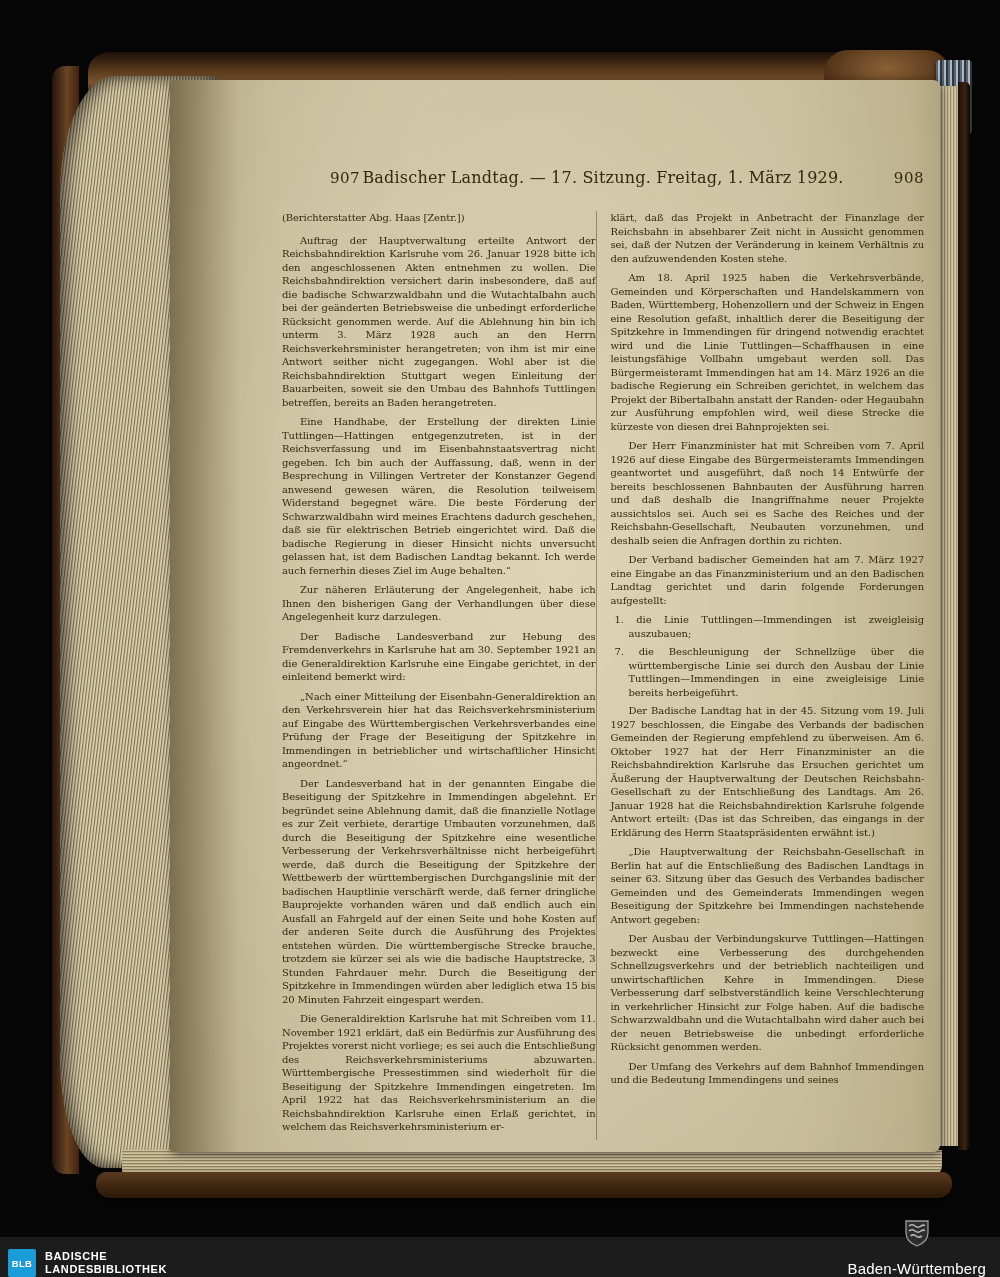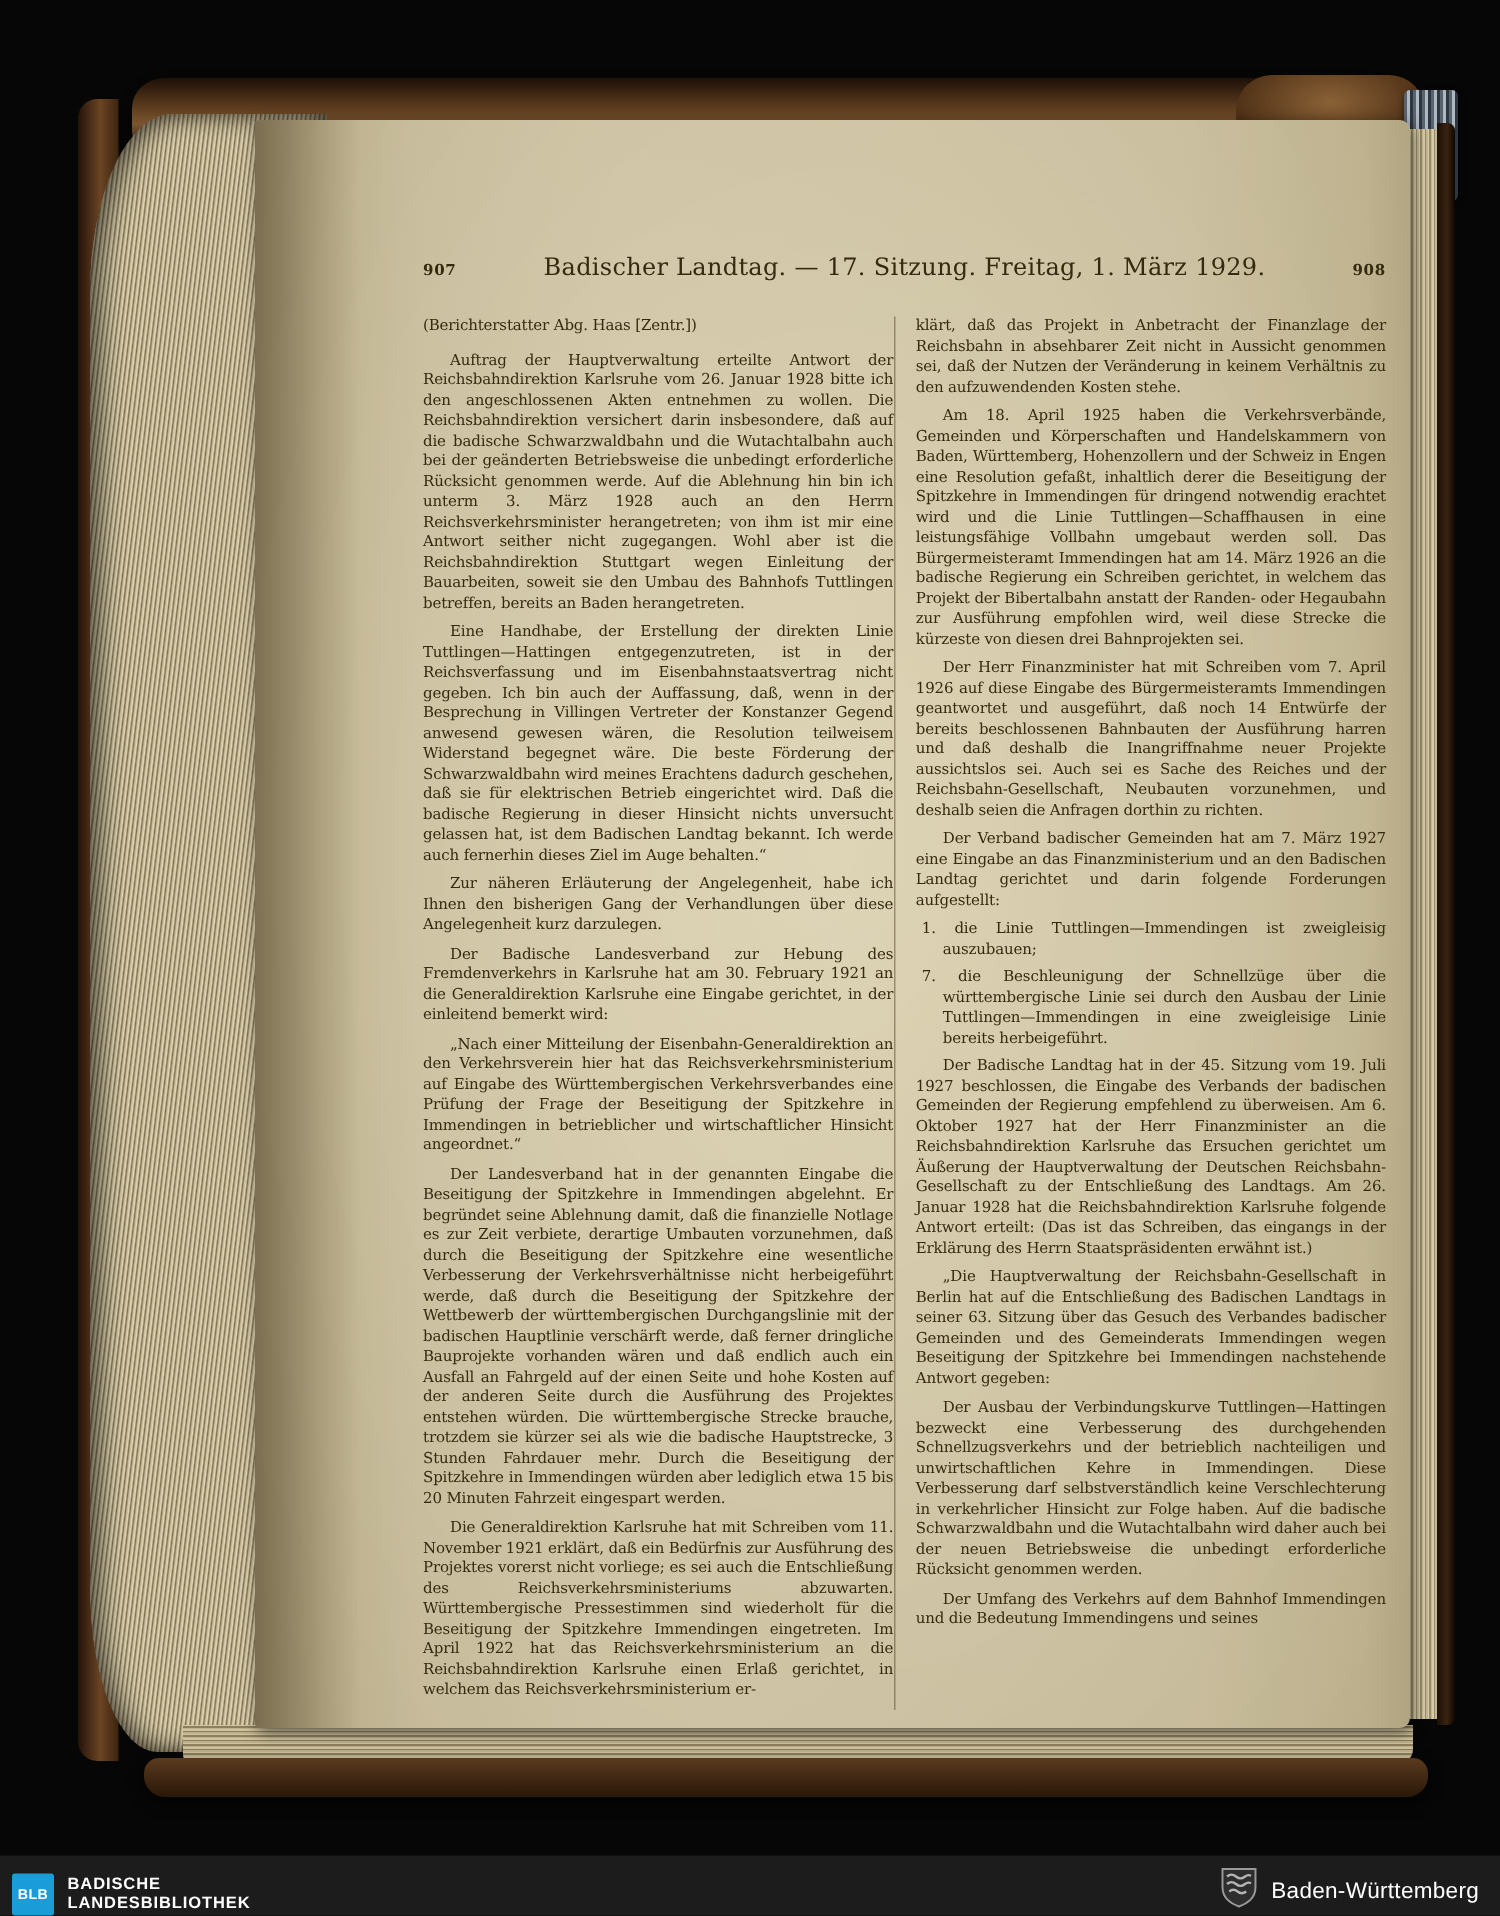--- a/index.html
+++ b/index.html
@@ -76,21 +76,21 @@
     background:linear-gradient(90deg,rgba(58,44,22,.40),rgba(58,44,22,0) 70px),
                radial-gradient(ellipse at 50% 45%,rgba(255,250,230,.10),rgba(90,72,38,.16) 95%);
     border-radius:inherit; pointer-events:none;
   }
 
   .text-area {
     position:absolute; left:112px; right:16px; top:88px; bottom:24px;
     color:#35290f;
   }
   .page-header { display:flex; align-items:baseline; }
-  .pn { font-weight:bold; font-size:10px; letter-spacing:.5px; }
+  .pn { font-weight:normal; font-size:15px; letter-spacing:.5px;margin-left:48px; }
   .running-title { flex:1; text-align:center; font-size:16px; letter-spacing:.2px; }
 
   .columns { display:flex; margin-top:24px; position:relative; }
   .col { flex:1; font-size:10px; line-height:13.5px; text-align:justify; letter-spacing:-0.1px; }
   .col-left  { }
   .col-right { padding-left:14px; }
   .divider { width:1px; background:rgba(72,56,28,.45); }
   .col p { margin:0 0 6px 0; text-indent:18px; }
   .col p.noindent { text-indent:0; }
   .byline { margin-bottom:9px !important; }
@@ -104,21 +104,21 @@
     padding:0 14px 0 8px;
     font-family:"Liberation Sans", sans-serif;
   }
   .footer-left { display:flex; align-items:center; gap:9px; }
   .blb-badge {
     width:28px; height:28px; background:#1a9cd8; color:#ffffff;
     font-weight:bold; font-size:9.5px; letter-spacing:.3px;
     display:flex; align-items:center; justify-content:center; border-radius:2px;
   }
   .lib-name { color:#ffffff; font-weight:bold; font-size:11px; line-height:13px; letter-spacing:.6px; }
-  .footer-right { display:flex; align-items:center; gap:9px; }
+  .footer-right { display:flex; align-items:center; gap:9px;flex-direction:column; }
   .state-name { color:#ffffff; font-size:15px; letter-spacing:.2px; }
 </style>
 </head>
 <body>
 
 <div class="scene">
 
   <div class="book">
     <div class="spine-left"></div>
     <div class="cover-top"></div>
@@ -139,21 +139,21 @@
           <span class="pn">908</span>
         </div>
 
         <div class="columns">
 
           <div class="col col-left">
             <p class="noindent byline">(Berichterstatter Abg. Haas [Zentr.])</p>
             <p>Auftrag der Hauptverwaltung erteilte Antwort der Reichsbahndirektion Karlsruhe vom 26. Januar 1928 bitte ich den angeschlossenen Akten entnehmen zu wollen. Die Reichsbahndirektion versichert darin insbesondere, daß auf die badische Schwarzwaldbahn und die Wutachtalbahn auch bei der geänderten Betriebsweise die unbedingt erforderliche Rücksicht genommen werde. Auf die Ablehnung hin bin ich unterm 3. März 1928 auch an den Herrn Reichsverkehrsminister herangetreten; von ihm ist mir eine Antwort seither nicht zugegangen. Wohl aber ist die Reichsbahndirektion Stuttgart wegen Einleitung der Bauarbeiten, soweit sie den Umbau des Bahnhofs Tuttlingen betreffen, bereits an Baden herangetreten.</p>
             <p>Eine Handhabe, der Erstellung der direkten Linie Tuttlingen—Hattingen entgegenzutreten, ist in der Reichsverfassung und im Eisenbahnstaatsvertrag nicht gegeben. Ich bin auch der Auffassung, daß, wenn in der Besprechung in Villingen Vertreter der Konstanzer Gegend anwesend gewesen wären, die Resolution teilweisem Widerstand begegnet wäre. Die beste Förderung der Schwarzwaldbahn wird meines Erachtens dadurch geschehen, daß sie für elektrischen Betrieb eingerichtet wird. Daß die badische Regierung in dieser Hinsicht nichts unversucht gelassen hat, ist dem Badischen Landtag bekannt. Ich werde auch fernerhin dieses Ziel im Auge behalten.“</p>
             <p>Zur näheren Erläuterung der Angelegenheit, habe ich Ihnen den bisherigen Gang der Verhandlungen über diese Angelegenheit kurz darzulegen.</p>
-            <p>Der Badische Landesverband zur Hebung des Fremdenverkehrs in Karlsruhe hat am 30. February 1921 an die Generaldirektion Karlsruhe eine Eingabe gerichtet, in der einleitend bemerkt wird:</p>
+            <p>Der Badische Landesverband zur Hebung des Fremdenverkehrs in Karlsruhe hat am 30. September 1921 an die Generaldirektion Karlsruhe eine Eingabe gerichtet, in der einleitend bemerkt wird:</p>
             <p>„Nach einer Mitteilung der Eisenbahn-Generaldirektion an den Verkehrsverein hier hat das Reichsverkehrsministerium auf Eingabe des Württembergischen Verkehrsverbandes eine Prüfung der Frage der Beseitigung der Spitzkehre in Immendingen in betrieblicher und wirtschaftlicher Hinsicht angeordnet.“</p>
             <p>Der Landesverband hat in der genannten Eingabe die Beseitigung der Spitzkehre in Immendingen abgelehnt. Er begründet seine Ablehnung damit, daß die finanzielle Notlage es zur Zeit verbiete, derartige Umbauten vorzunehmen, daß durch die Beseitigung der Spitzkehre eine wesentliche Verbesserung der Verkehrsverhältnisse nicht herbeigeführt werde, daß durch die Beseitigung der Spitzkehre der Wettbewerb der württembergischen Durchgangslinie mit der badischen Hauptlinie verschärft werde, daß ferner dringliche Bauprojekte vorhanden wären und daß endlich auch ein Ausfall an Fahrgeld auf der einen Seite und hohe Kosten auf der anderen Seite durch die Ausführung des Projektes entstehen würden. Die württembergische Strecke brauche, trotzdem sie kürzer sei als wie die badische Hauptstrecke, 3 Stunden Fahrdauer mehr. Durch die Beseitigung der Spitzkehre in Immendingen würden aber lediglich etwa 15 bis 20 Minuten Fahrzeit eingespart werden.</p>
             <p>Die Generaldirektion Karlsruhe hat mit Schreiben vom 11. November 1921 erklärt, daß ein Bedürfnis zur Ausführung des Projektes vorerst nicht vorliege; es sei auch die Entschließung des Reichsverkehrsministeriums abzuwarten. Württembergische Pressestimmen sind wiederholt für die Beseitigung der Spitzkehre Immendingen eingetreten. Im April 1922 hat das Reichsverkehrsministerium an die Reichsbahndirektion Karlsruhe einen Erlaß gerichtet, in welchem das Reichsverkehrsministerium er-</p>
           </div>
 
           <div class="divider"></div>
 
           <div class="col col-right">
             <p class="noindent">klärt, daß das Projekt in Anbetracht der Finanzlage der Reichsbahn in absehbarer Zeit nicht in Aussicht genommen sei, daß der Nutzen der Veränderung in keinem Verhältnis zu den aufzuwendenden Kosten stehe.</p>
             <p>Am 18. April 1925 haben die Verkehrsverbände, Gemeinden und Körperschaften und Handelskammern von Baden, Württemberg, Hohenzollern und der Schweiz in Engen eine Resolution gefaßt, inhaltlich derer die Beseitigung der Spitzkehre in Immendingen für dringend notwendig erachtet wird und die Linie Tuttlingen—Schaffhausen in eine leistungsfähige Vollbahn umgebaut werden soll. Das Bürgermeisteramt Immendingen hat am 14. März 1926 an die badische Regierung ein Schreiben gerichtet, in welchem das Projekt der Bibertalbahn anstatt der Randen- oder Hegaubahn zur Ausführung empfohlen wird, weil diese Strecke die kürzeste von diesen drei Bahnprojekten sei.</p>

